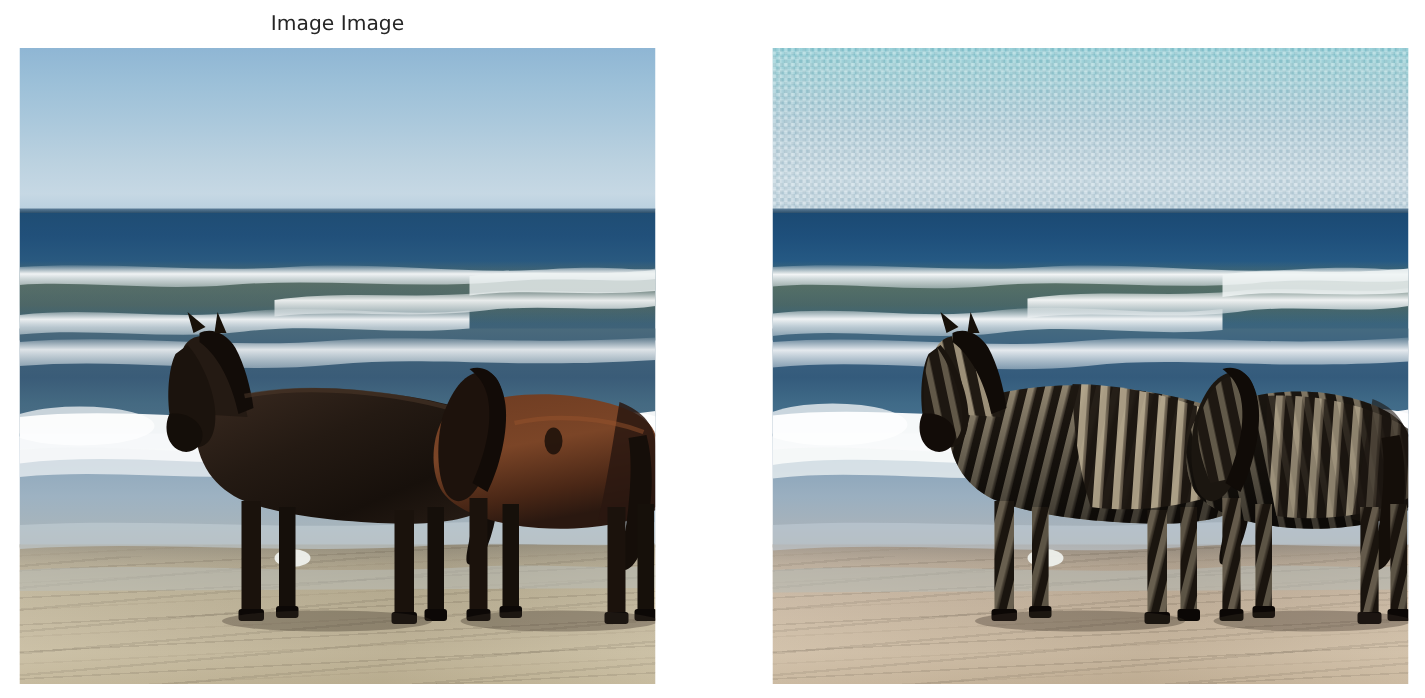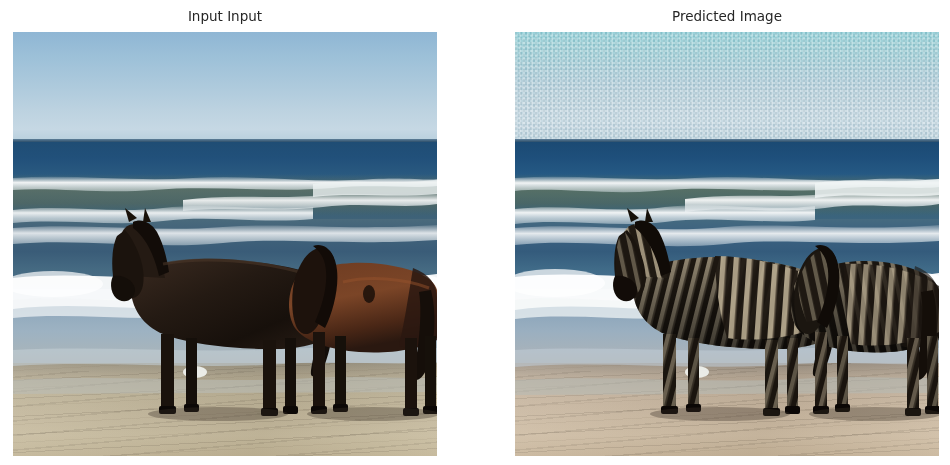--- a/index.html
+++ b/index.html
@@ -85,21 +85,21 @@
 
   svg.overlay{position:absolute;inset:0;width:100%;height:100%;}
 </style>
 </head>
 <body>
 
 <div id="figure">
 
   <div class="panel" id="panel-input" style="left:13px;top:4px;width:424px;height:452px;">
 
-    <div class="panel-title" style="top:6px;">Input Input</div>
+    <div class="panel-title" style="top:6px;">Image Image</div>
 
     <div class="axes" style="left:0;top:28px;width:424px;height:424px;">
       <div class="scene">
 
         <div class="layer sky sky-a"></div>
         <div class="layer horizon"></div>
         <div class="layer ocean ocean-a"></div>
         <div class="layer swell swell-a"></div>
         <div class="layer midocean midocean-a"></div>
         <div class="layer wet wet-a"></div>
@@ -220,21 +220,20 @@
             <ellipse cx="360" cy="382" rx="66" ry="7" fill="#3b3227"></ellipse>
           </g>
         </svg>
 
       </div>
     </div>
   </div>
 
   <div class="panel" id="panel-predicted" style="left:515px;top:4px;width:424px;height:452px;">
 
-    <div class="panel-title" style="top:6px;">Predicted Image</div>
 
     <div class="axes" style="left:0;top:28px;width:424px;height:424px;">
       <div class="scene">
 
         <div class="layer sky sky-b">
           <div class="sky-tint"></div>
           <div class="artifact"></div>
           <div class="artifact2"></div>
         </div>
         <div class="layer horizon"></div>

